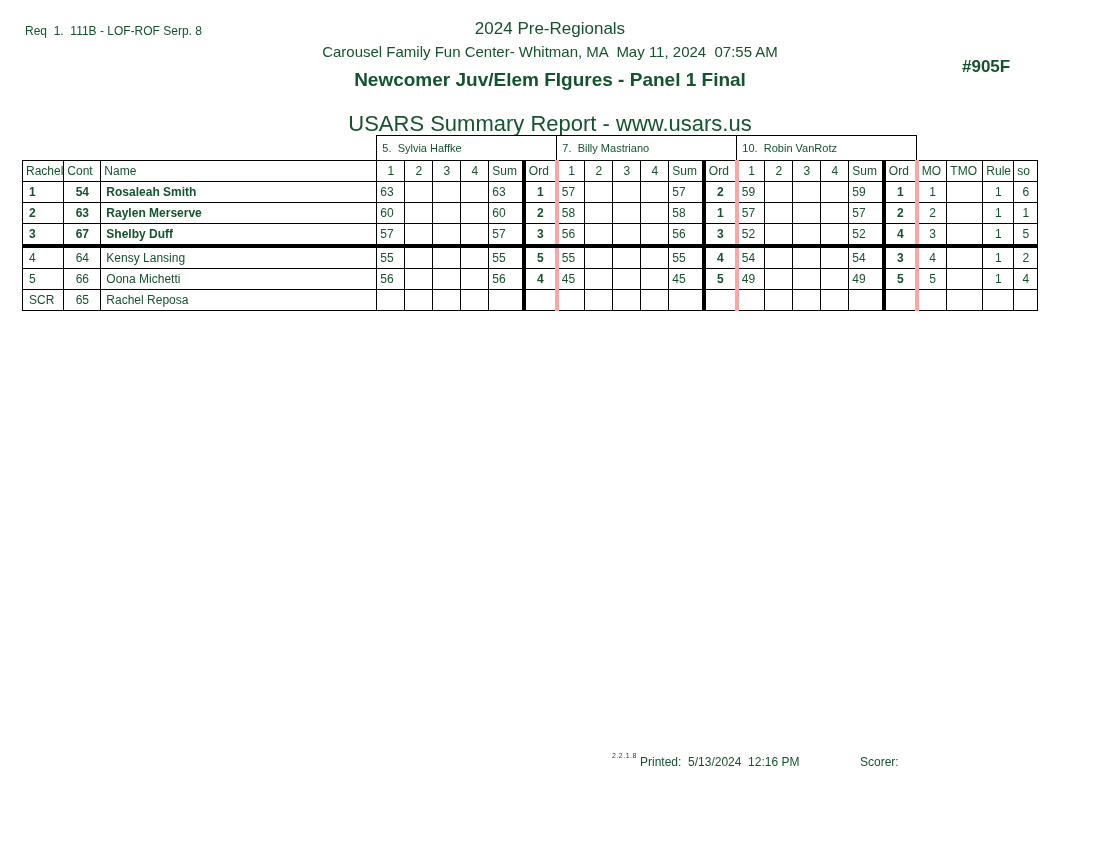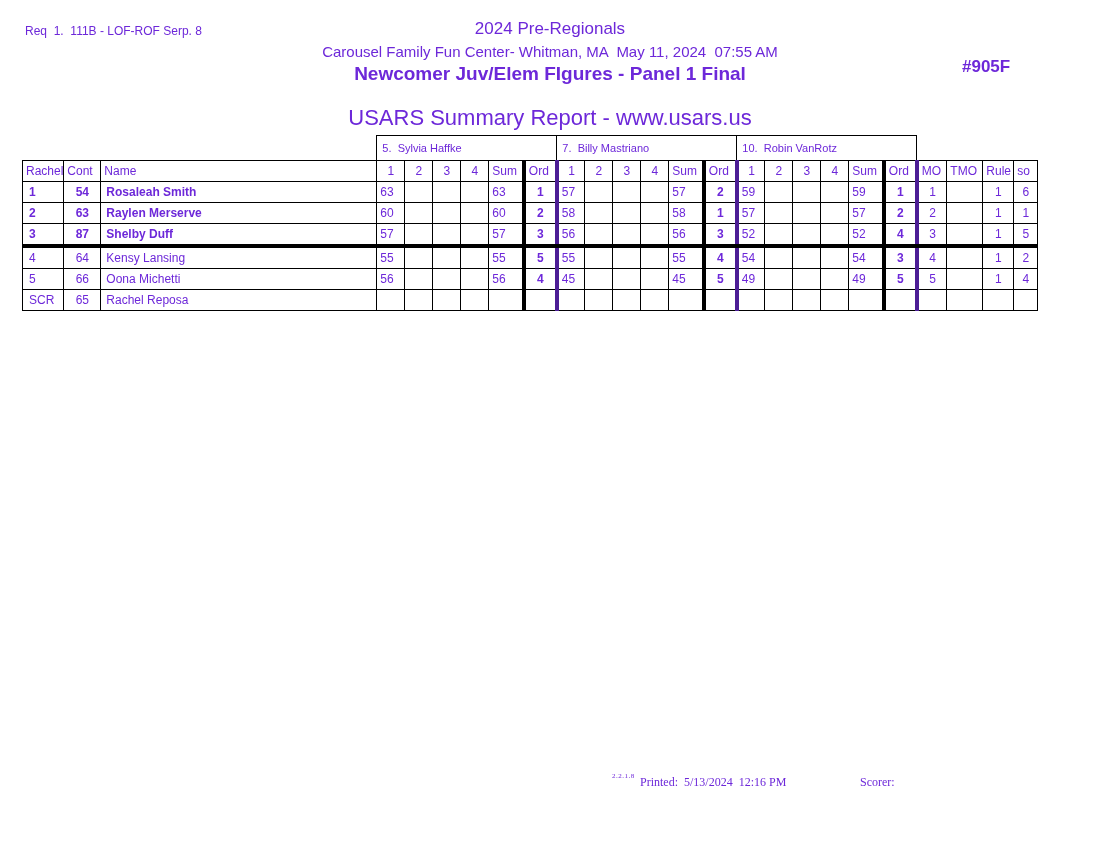--- a/index.html
+++ b/index.html
@@ -1,49 +1,49 @@
 <!DOCTYPE html>
 <html><head>
 <meta charset="utf-8">
 <style>
   html,body{margin:0;padding:0;background:#fff;}
   .page{position:relative;width:1100px;height:850px;background:#fff;
-        font-family:"Liberation Sans",sans-serif;color:#6d28d9;overflow:hidden;}
+        font-family:"Liberation Sans",sans-serif;color:#14532d;overflow:hidden;}
 
   
   .hdr-left{position:absolute;left:25px;top:24px;font-size:12px;white-space:pre;}
   .hdr-right{position:absolute;left:962px;top:21px;font-size:17px;font-weight:bold;margin-top:36px;}
   .hdr-center{position:absolute;left:0;top:19px;width:1100px;text-align:center;}
   .t1{font-size:17px;font-weight:normal;}
   .t2{font-size:15px;margin-top:4px;white-space:pre;text-align:center;}
-  .t3{font-size:19px;font-weight:bold;margin-top:3px;}
+  .t3{font-size:19px;font-weight:bold;margin-top:9px;}
   .t4{font-size:22px;margin-top:20px;}
 
   
   table{position:absolute;left:22px;top:135px;border-collapse:collapse;
         table-layout:fixed;font-size:12px;}
   td,th{border:1px solid #000;height:20px;padding:0;font-weight:normal;
         white-space:pre;overflow:hidden;vertical-align:middle;font-size:12px;}
   .judge-row td{height:24px;}
   .nb{border:none;}
   .jname{text-align:left;padding-left:5px;font-size:11px;}
   th.al{text-align:left;padding-left:3px;}
   th.cn{text-align:center;}
-  .thick{border-left:4px solid #000;border-right:4px solid #4c1d95;}
+  .thick{border-left:4px solid #000;border-right:4px solid #fca5a5;}
   tr.cut td{border-bottom:4px solid #000;}
   .b{font-weight:bold;}
   td.place{text-align:left;padding-left:6px;}
   td.cont{text-align:center;}
   td.name{text-align:left;padding-left:5px;}
   td.score,td.sum{text-align:left;padding-left:3px;}
   td.ord{font-weight:bold;text-align:center;}
   td.mo,td.rule,td.so{text-align:center;}
 
   
-  .footer{position:absolute;top:772px;left:0;width:1100px;height:20px;font-size:12px;font-family:Liberation Serif, serif;}
+  .footer{position:absolute;top:752px;left:0;width:1100px;height:20px;font-size:12px;}
   .ver{position:absolute;left:612px;top:0;font-size:7px;letter-spacing:.5px;}
   .printed{position:absolute;left:640px;top:3px;white-space:pre;}
   .scorer{position:absolute;left:860px;top:3px;}
 </style>
 </head>
 <body>
 
 <div class="page">
 
   <div class="hdr-left">Req  1.  111B - LOF-ROF Serp. 8</div>
@@ -174,21 +174,21 @@
           <td class="score"></td>
           <td class="sum">57</td>
           <td class="ord thick">2</td>
           <td class="mo">2</td>
           <td class="tmo"></td>
           <td class="rule">1</td>
           <td class="so">1</td>
         </tr>
         <tr class="cut">
           <td class="place b">3</td>
-          <td class="cont b">87</td>
+          <td class="cont b">67</td>
           <td class="name b">Shelby Duff</td>
           <td class="score">57</td>
           <td class="score"></td>
           <td class="score"></td>
           <td class="score"></td>
           <td class="sum">57</td>
           <td class="ord thick">3</td>
           <td class="score">56</td>
           <td class="score"></td>
           <td class="score"></td>

